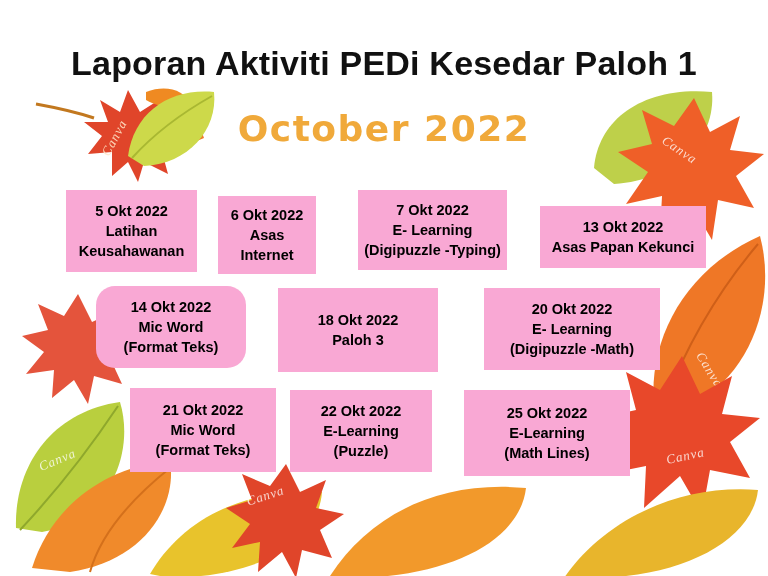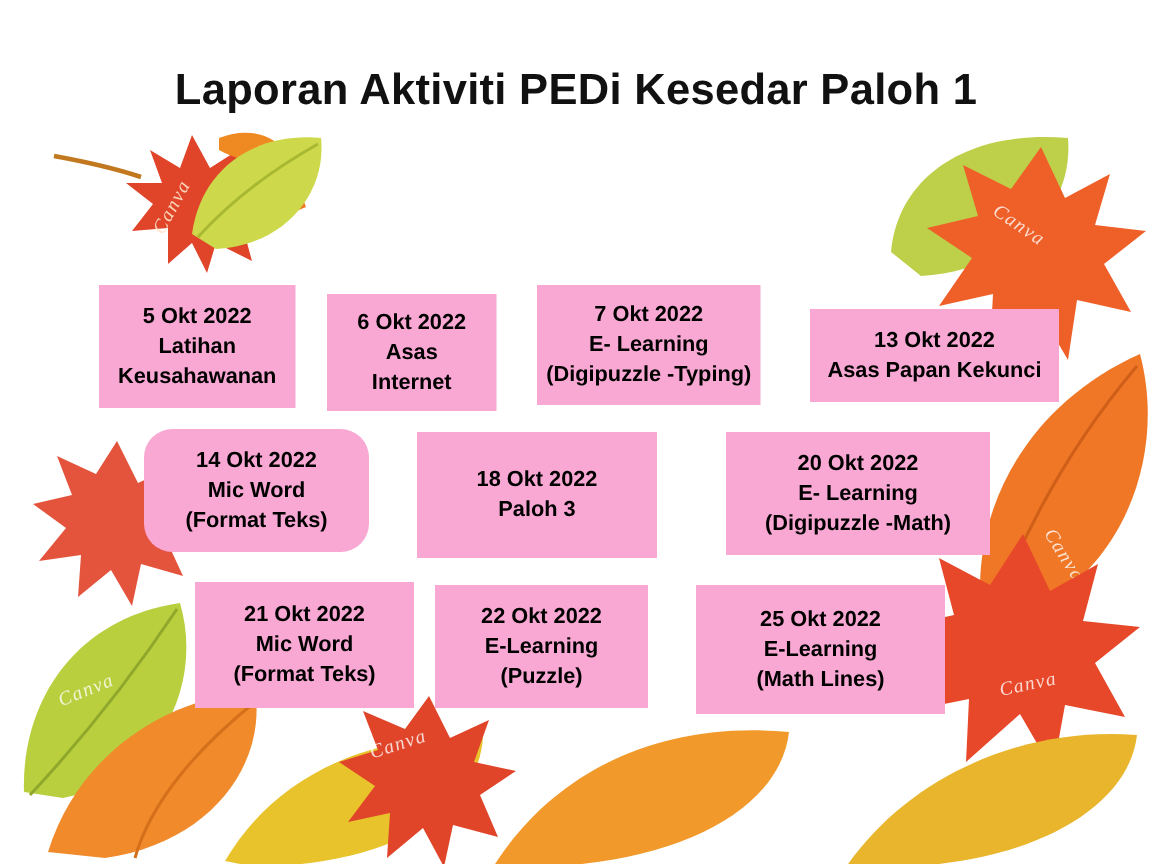--- a/index.html
+++ b/index.html
@@ -37,21 +37,21 @@
     pointer-events: none;
   }
 
   
   .title {
     position: absolute;
     top: 44px;
     left: 0;
     width: 768px;
     text-align: center;
-    font-size: 29px;
+    font-size: 34px;
     font-weight: bold;
     color: #111111;
     letter-spacing: 0.2px;
   }
   .subtitle {
     position: absolute;
     top: 108px;
     left: 0;
     width: 768px;
     text-align: center;
@@ -168,28 +168,29 @@
   </div>
   <div class="watermark" style="left:666px; top:448px; transform:rotate(-12deg);">Canva</div>
 
   <div class="leaf" style="left:560px; top:470px;">
     <svg width="200" height="110" viewBox="0 0 200 110">
       <path d="M4 108 C44 50 118 14 198 20 C192 72 120 108 30 108 Z" fill="#e8b52c"></path>
     </svg>
   </div>
 
   <div class="title">Laporan Aktiviti PEDi Kesedar Paloh 1</div>
+  <div class="subtitle">October 2022</div>
 
   <div class="card" style="left:66px;  top:190px; width:131px; height:82px;">
     <span class="ln">5 Okt 2022</span>
     <span class="ln">Latihan</span>
     <span class="ln">Keusahawanan</span>
   </div>
 
-  <div class="card" style="left:218px; top:196px; width:113px; height:78px;">
+  <div class="card" style="left:218px; top:196px; width:98px; height:78px;">
     <span class="ln">6 Okt 2022</span>
     <span class="ln">Asas</span>
     <span class="ln">Internet</span>
   </div>
 
   <div class="card" style="left:358px; top:190px; width:149px; height:80px;">
     <span class="ln">7 Okt 2022</span>
     <span class="ln">E- Learning</span>
     <span class="ln">(Digipuzzle -Typing)</span>
   </div>

